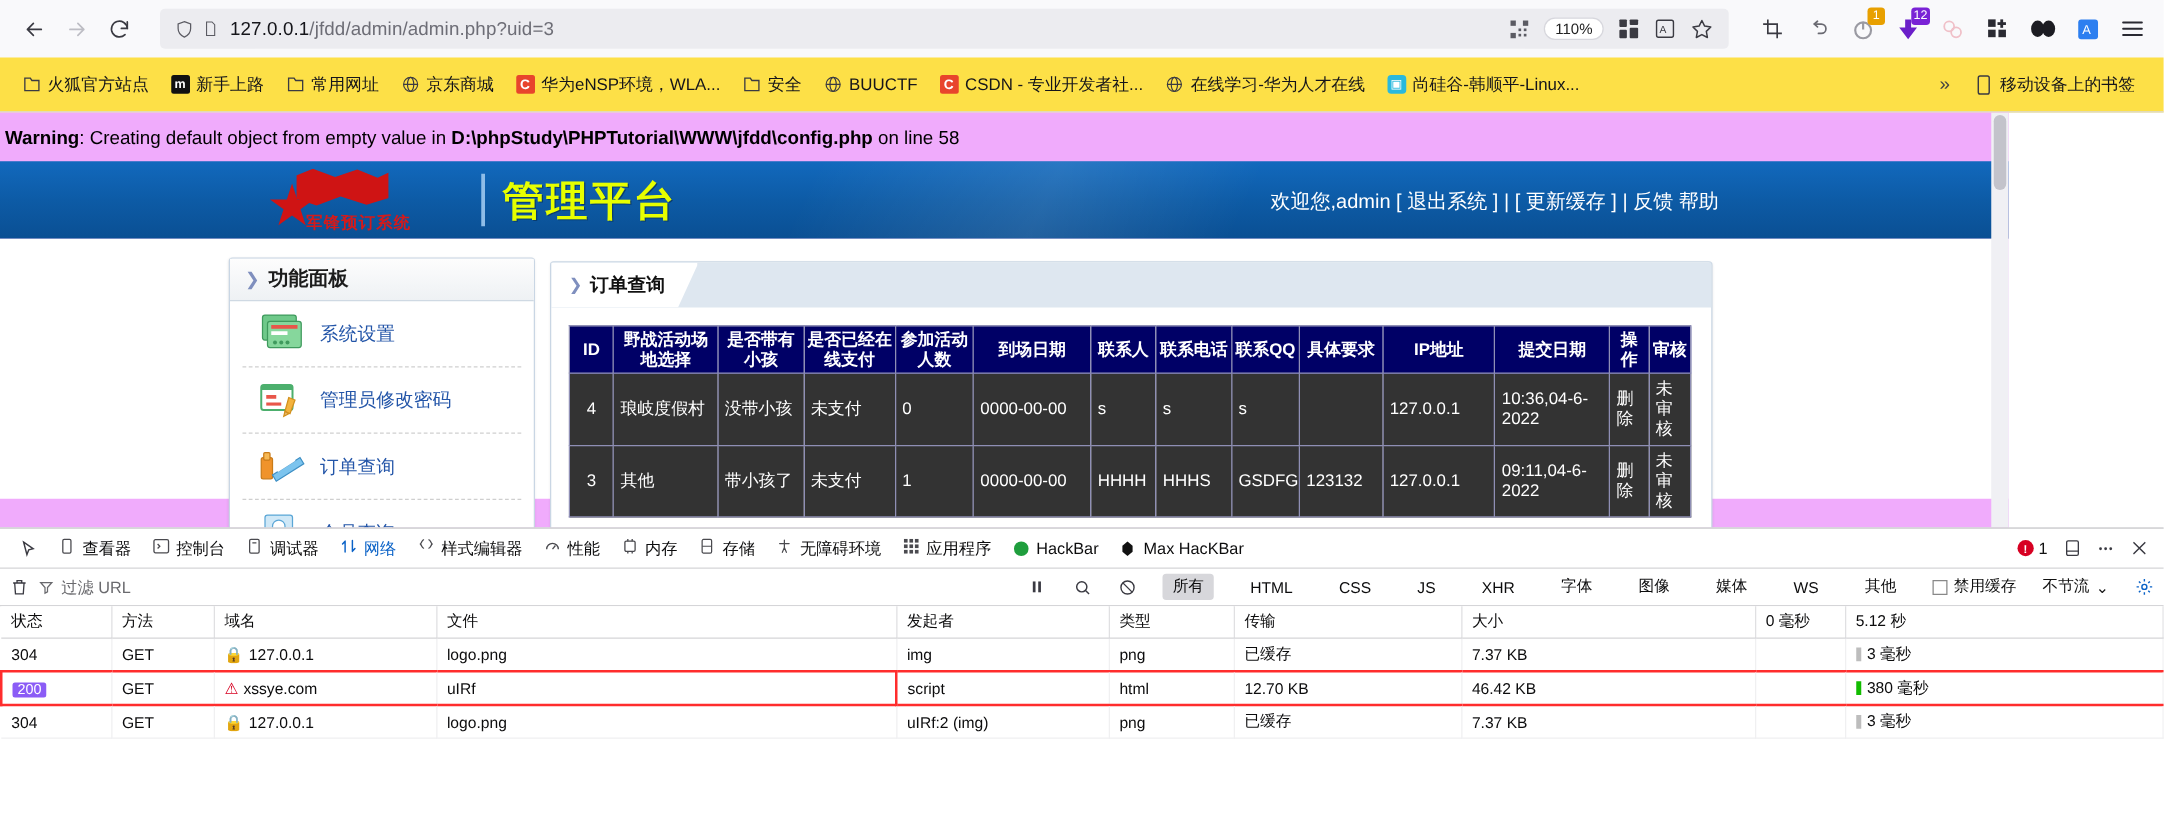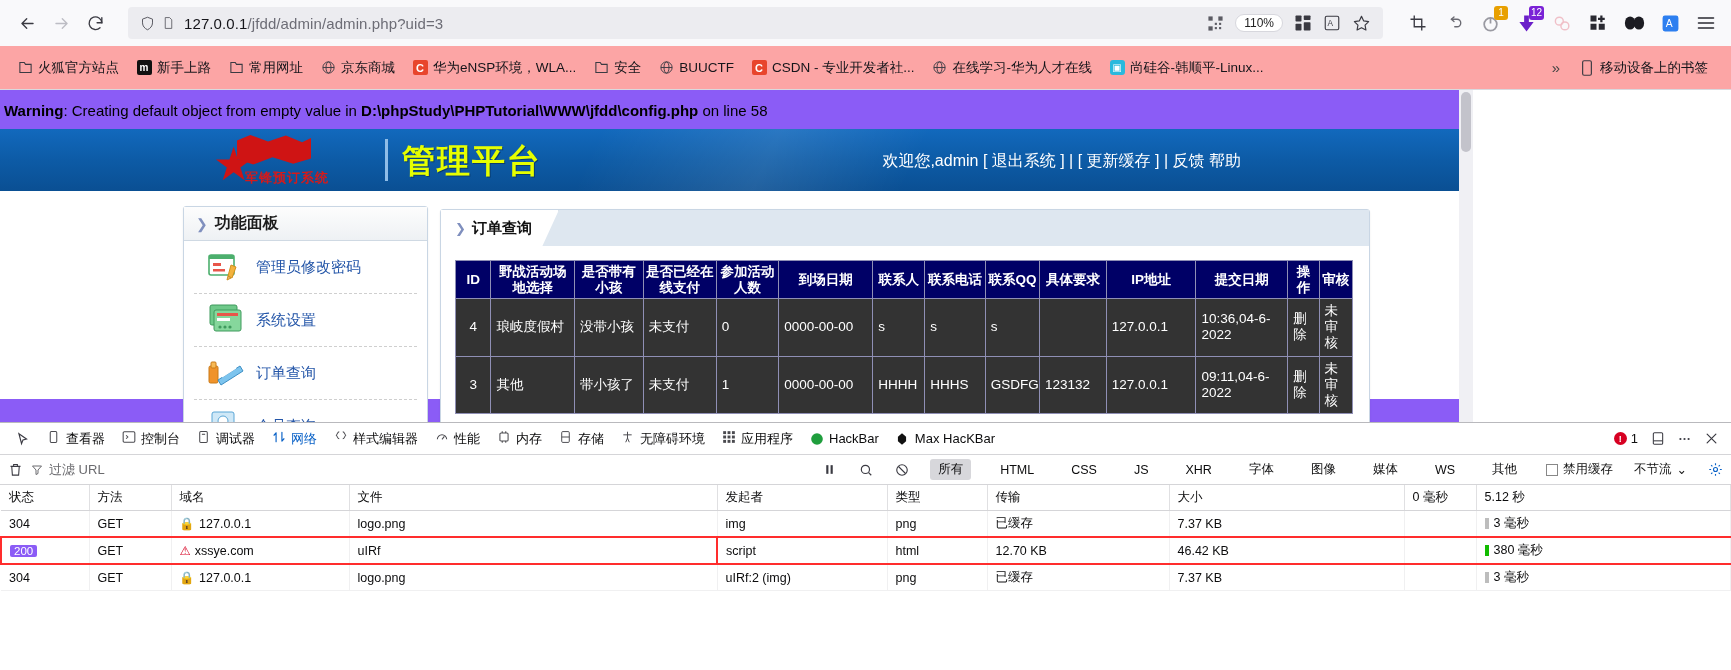--- a/index.html
+++ b/index.html
@@ -26,35 +26,35 @@
                padding:1px 8px; color:#222; }
   .toolbar-right { display:flex; align-items:center; gap:14px; padding-left:16px; padding-right:4px;}
   .ticon { width:22px; height:22px; display:flex; align-items:center; justify-content:center;
            position:relative; color:#3a3a42;}
   .badge { position:absolute; top:-6px; right:-7px; min-width:14px; height:14px; border-radius:3px;
            font-size:10px; line-height:14px; text-align:center; color:#fff; padding:0 2px;
            font-family:"Liberation Sans",sans-serif;}
 
   
   .bookmarks { height:44px; display:flex; align-items:center; padding:0 10px; gap:3px;
-               background:#fca5a5; border-bottom:1px solid #d9d9de; font-size:13.5px; }
+               background:#fde047; border-bottom:1px solid #d9d9de; font-size:13.5px; }
   .bm { display:flex; align-items:center; gap:5px; padding:3px 7px; border-radius:4px; color:#15151a;
         white-space:nowrap; }
   .bm-ico { width:16px; height:16px; display:flex; align-items:center; justify-content:center; flex:none;}
   .sq-red { background:#e8452c; color:#fff; font-weight:bold; font-size:11px; width:15px; height:15px;
             border-radius:2px; display:flex; align-items:center; justify-content:center;}
   .sq-black { background:#111; color:#fff; font-weight:bold; font-size:10px; width:15px; height:15px;
             border-radius:2px; display:flex; align-items:center; justify-content:center;}
   .sq-cyan { background:#2ab9dd; color:#fff; font-size:10px; width:15px; height:15px; border-radius:3px;
             display:flex; align-items:center; justify-content:center;}
   .bm-spacer { margin-left:auto; display:flex; align-items:center; gap:12px; padding-right:6px;}
   .chev2 { color:#444; font-size:15px; }
 
   
-  .page { position:relative; width:1473px; height:332px; overflow:hidden; background:#8b5cf6; }
+  .page { position:relative; width:1607px; height:332px; overflow:hidden; background:#f0abfc; }
   .warning { font-size:15px; padding:12px 4px 10px 4px; color:#000; }
   .warning b { font-weight:bold; }
 
   .site-header { height:62px; background:#1061b0;
       background:linear-gradient(180deg,#1269bd 0%,#0d5ba6 50%,#0a4f93 100%); position:relative;
       overflow:hidden;}
   .site-header:after{content:"";position:absolute;left:0;top:0;width:100%;height:100%;
       background:linear-gradient(115deg,rgba(255,255,255,0) 40%,rgba(255,255,255,.10) 52%,rgba(255,255,255,0) 62%);}
   .logo-wrap { position:absolute; left:205px; top:2px; width:190px; height:58px; }
   .logo-star { position:absolute; left:8px; top:10px; font-size:46px; color:#cf1414; line-height:1;}
@@ -395,44 +395,44 @@
 
     <div class="panel" id="leftPanel">
       <div class="panel-head">
         <span class="chev">❯</span>
         <span class="ttl">功能面板</span>
       </div>
 
       <div class="menu-item">
         <span class="mi-ico">
           <svg width="38" height="32" viewBox="0 0 38 32">
-            <rect x="3" y="5" width="25" height="20" rx="2" fill="#fff" stroke="#4caf6d" stroke-width="1.6"></rect>
-            <rect x="3" y="5" width="25" height="4" fill="#4caf6d"></rect>
-            <rect x="7" y="13" width="8" height="3" fill="#e8564a"></rect>
-            <rect x="7" y="19" width="12" height="2.5" fill="#e8564a"></rect>
-            <path d="M22 26l3-11 5 2-4 11z" fill="#f3b33d" stroke="#d2901d"></path>
-            <path d="M22 26l-1 4 4-2z" fill="#e8b96e" stroke="#d2901d"></path>
-            </svg>
-          </span>
-        <span class="mi-label">管理员修改密码</span>
-      </div>
-
-      <div class="menu-item">
-        <span class="mi-ico">
-          <svg width="38" height="32" viewBox="0 0 38 32">
             <rect x="4" y="2" width="27" height="20" rx="2" fill="#6fc98a" stroke="#3f9a5d"></rect>
             <rect x="8" y="7" width="27" height="21" rx="2" fill="#86d79c" stroke="#3f9a5d"></rect>
             <rect x="11" y="10" width="21" height="3" fill="#e8564a"></rect>
             <rect x="11" y="15" width="13" height="3" fill="#fff"></rect>
             <circle cx="14" cy="24" r="1.6" fill="#3f9a5d"></circle>
               <circle cx="19" cy="24" r="1.6" fill="#3f9a5d"></circle>
             <circle cx="24" cy="24" r="1.6" fill="#3f9a5d"></circle>
             </svg>
           </span>
         <span class="mi-label">系统设置</span>
+      </div>
+
+      <div class="menu-item">
+        <span class="mi-ico">
+          <svg width="38" height="32" viewBox="0 0 38 32">
+            <rect x="3" y="5" width="25" height="20" rx="2" fill="#fff" stroke="#4caf6d" stroke-width="1.6"></rect>
+            <rect x="3" y="5" width="25" height="4" fill="#4caf6d"></rect>
+            <rect x="7" y="13" width="8" height="3" fill="#e8564a"></rect>
+            <rect x="7" y="19" width="12" height="2.5" fill="#e8564a"></rect>
+            <path d="M22 26l3-11 5 2-4 11z" fill="#f3b33d" stroke="#d2901d"></path>
+            <path d="M22 26l-1 4 4-2z" fill="#e8b96e" stroke="#d2901d"></path>
+            </svg>
+          </span>
+        <span class="mi-label">管理员修改密码</span>
       </div>
 
       <div class="menu-item">
         <span class="mi-ico">
           <svg width="38" height="32" viewBox="0 0 38 32">
             <rect x="3" y="10" width="9" height="17" rx="1.5" fill="#f0932b" stroke="#c97b18"></rect>
             <rect x="5" y="6" width="5" height="6" rx="1" fill="#f7b955" stroke="#c97b18"></rect>
             <path d="M12 24l22-14 3 5-22 14z" fill="#7cc4ee" stroke="#3e8fc4"></path>
             <path d="M16 21l14-9" stroke="#fff" stroke-width="1.4"></path>
             </svg>

